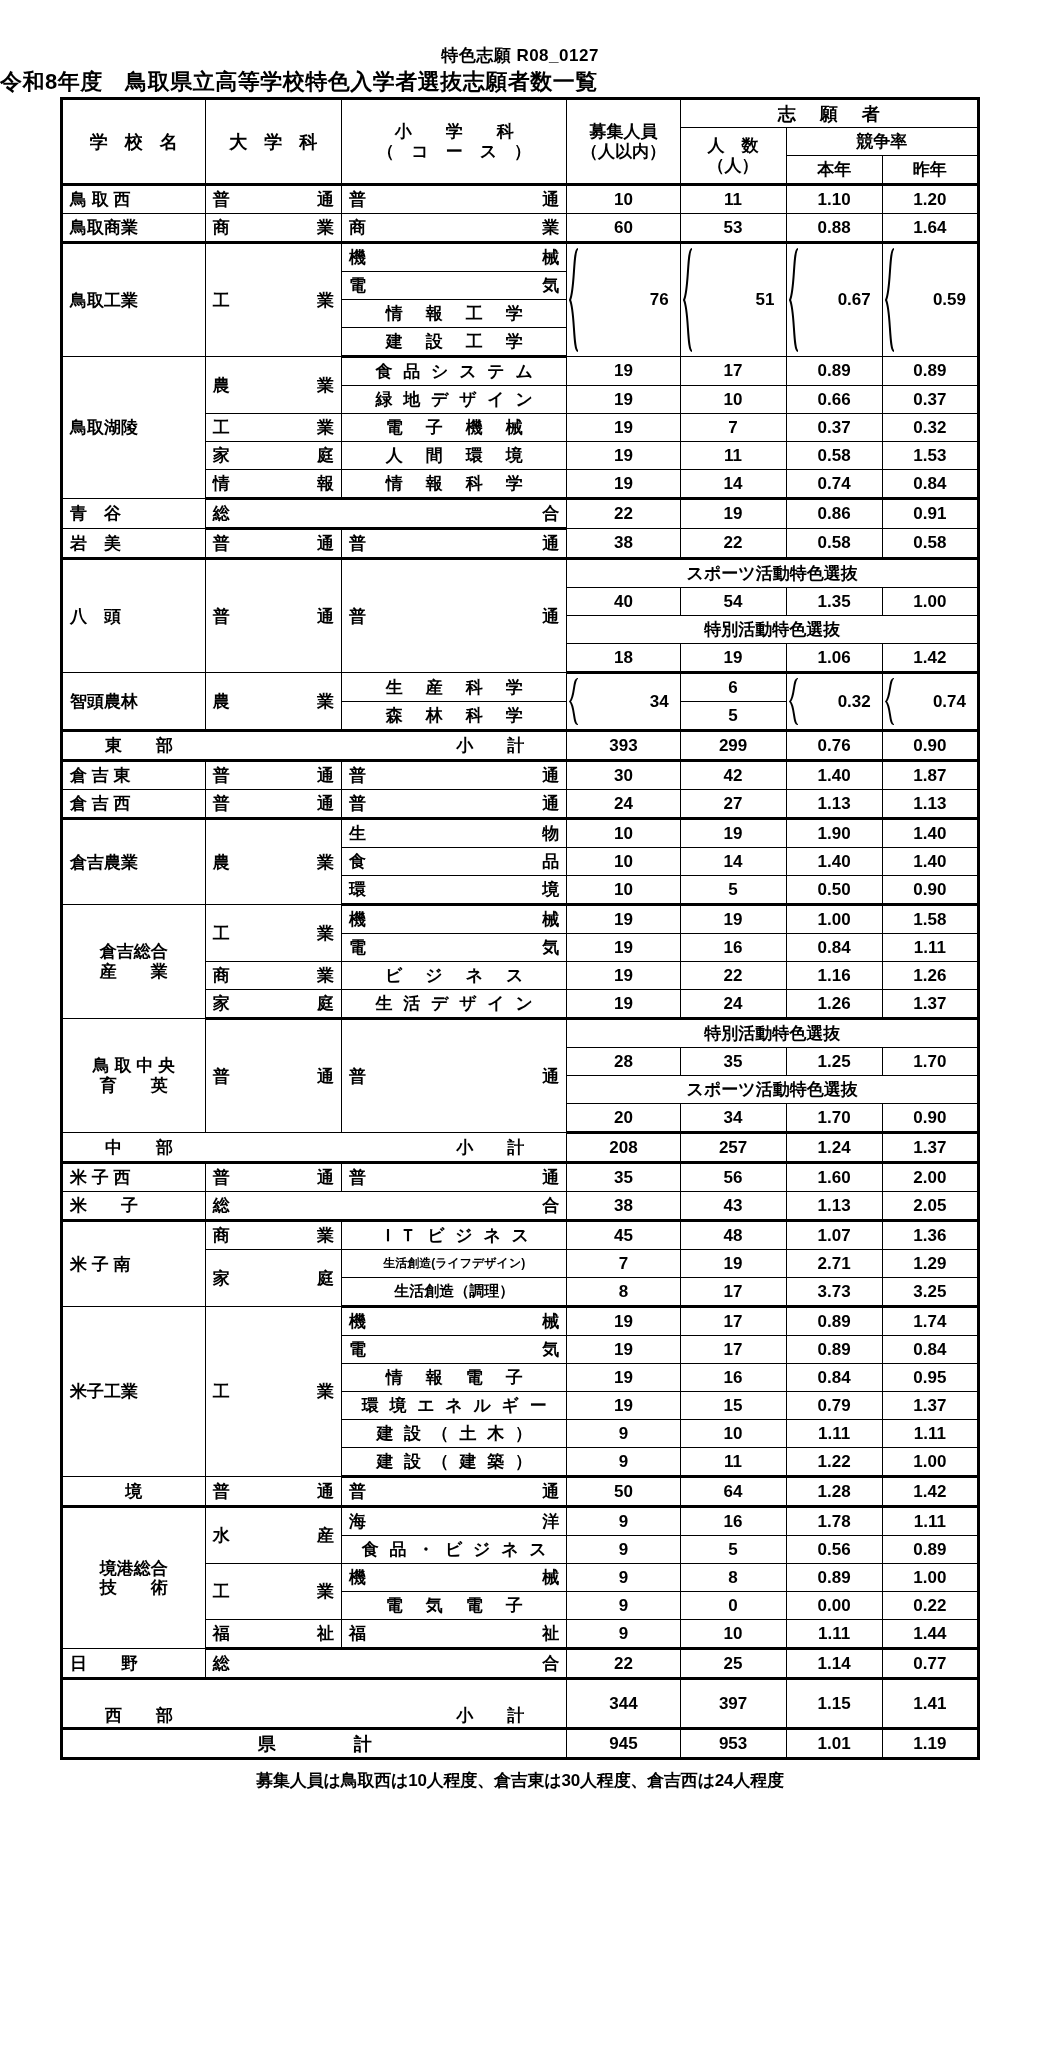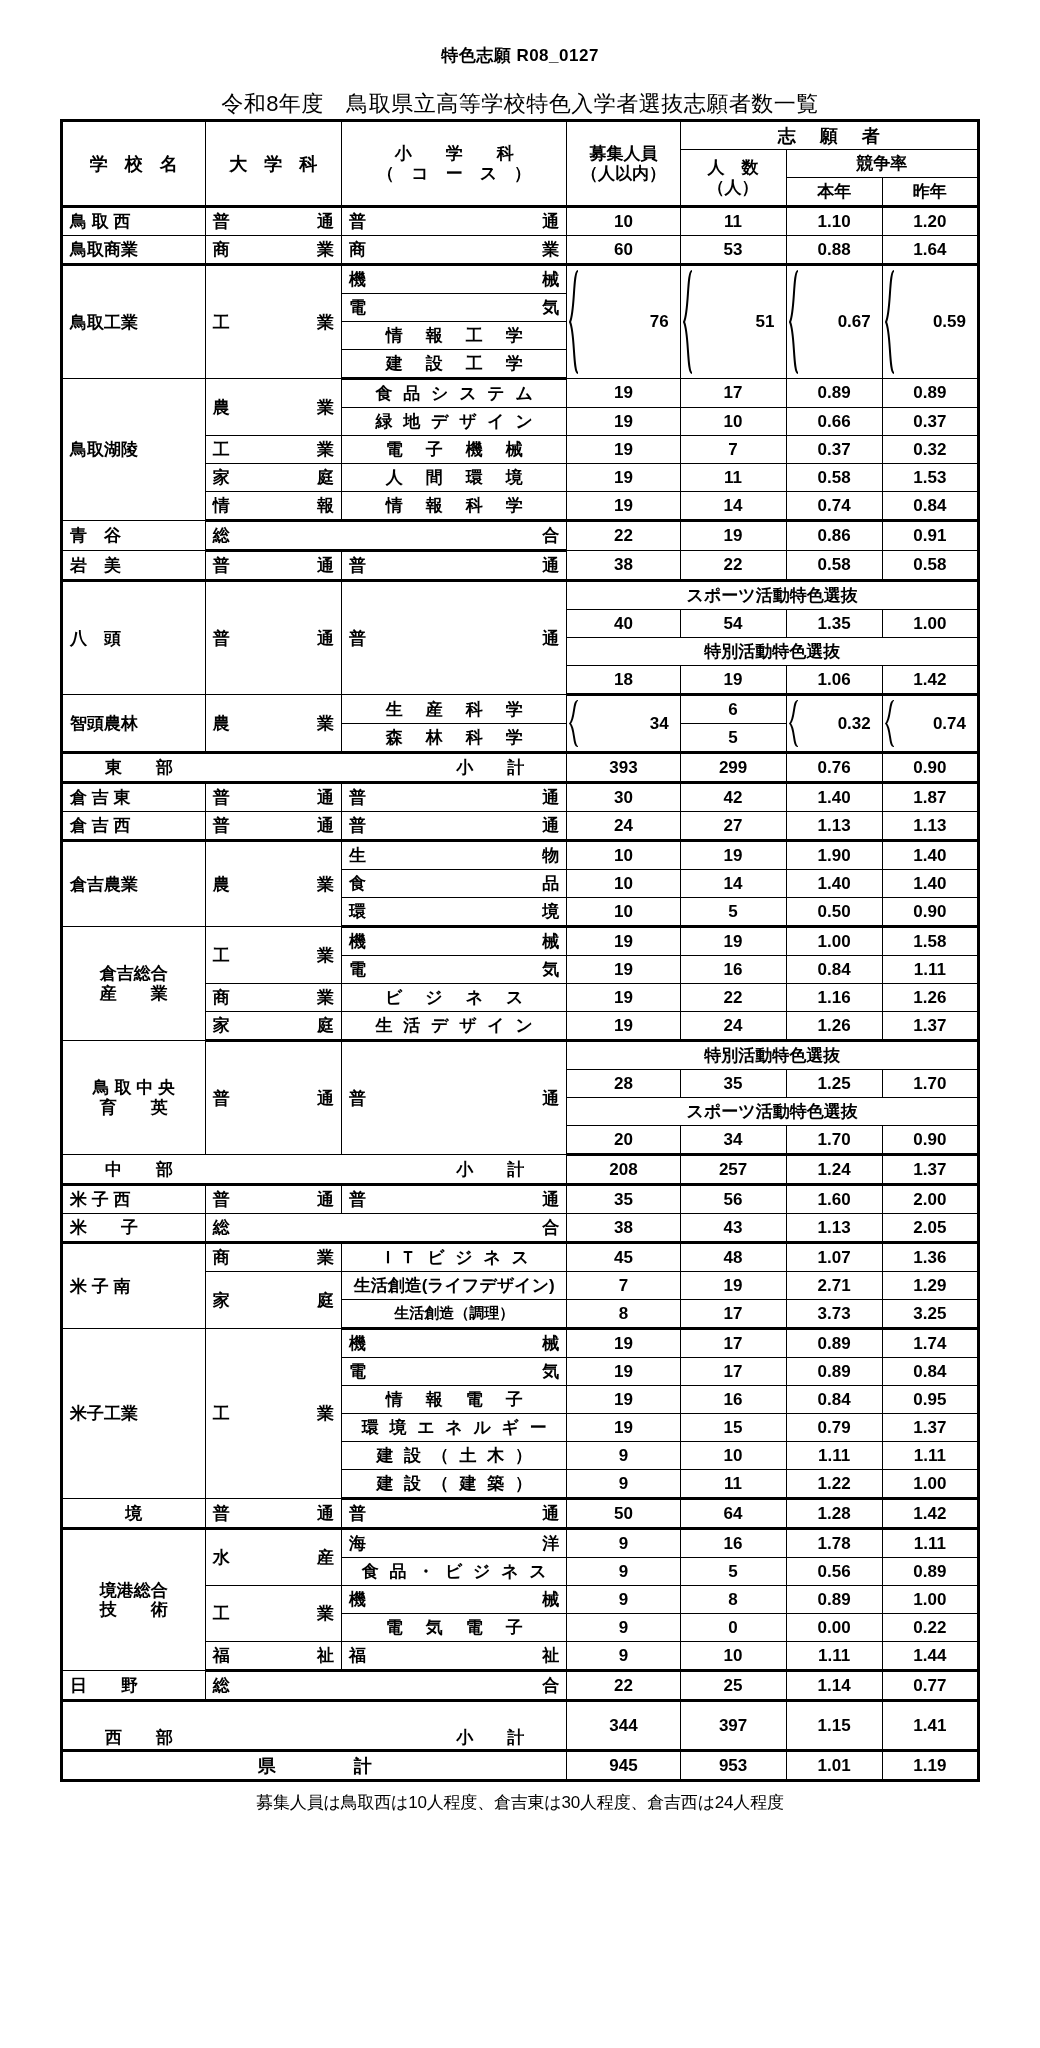--- a/index.html
+++ b/index.html
@@ -10,28 +10,28 @@
     color:#000;
     -webkit-font-smoothing:none;
   }
   .page{position:relative;width:1040px;height:2048px;box-sizing:border-box;}
 
   .doc-id{
     text-align:center;font-size:17px;font-weight:700;
     padding-top:44px;letter-spacing:.5px;
   }
   .doc-title{
-    text-align:center;font-size:22px;font-weight:400;
-    margin-top:22px;letter-spacing:.5px;
+    text-align:left;font-size:22px;font-weight:700;
+    letter-spacing:.5px;
   }
   .doc-subtitle{
     font-size:19px;font-weight:700;margin:10px 0 4px 58px;
   }
   .footnote{
-    text-align:center;font-size:17px;font-weight:400;
+    text-align:center;font-size:17px;font-weight:700;
     margin-top:9px;letter-spacing:-.2px;
   }
 
   table.main{
     border-collapse:collapse;
     margin:0 auto;
     width:920px;
     table-layout:fixed;
     font-size:17px;
     font-weight:700;
@@ -63,21 +63,21 @@
   .hdr-sm{font-size:17px;letter-spacing:0;line-height:1.12;}
 
   
   .sp{
     display:flex;justify-content:space-between;align-items:center;
     padding:0 7px;width:100%;box-sizing:border-box;
   }
   .sp-c6{letter-spacing:6px;text-indent:6px;}
   .sp-c3{letter-spacing:3px;text-indent:3px;}
   .num{text-align:right;padding-right:11px;}
-  .small{font-size:17px;letter-spacing:0;}
+  .small{font-size:12px;letter-spacing:0;}
   .small2{font-size:15px;letter-spacing:0;}
 
   .twoline{line-height:1.12;font-size:17px;}
   .bracecell{position:relative;}
   .bracecell .bz{
     position:absolute;left:2px;top:4px;bottom:4px;width:13px;
     pointer-events:none;
   }
   .bracecell .bz svg{width:13px;height:100%;display:block;}
   .bracecell .bval{display:block;text-align:right;padding-right:11px;}

